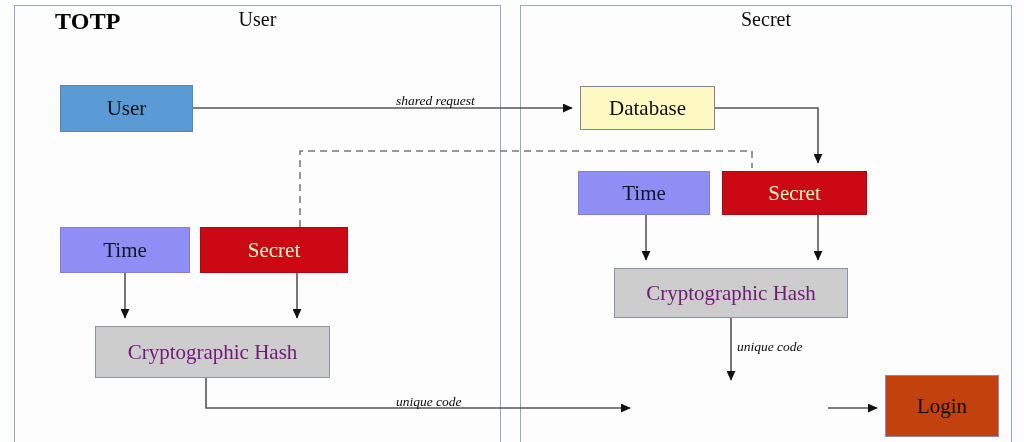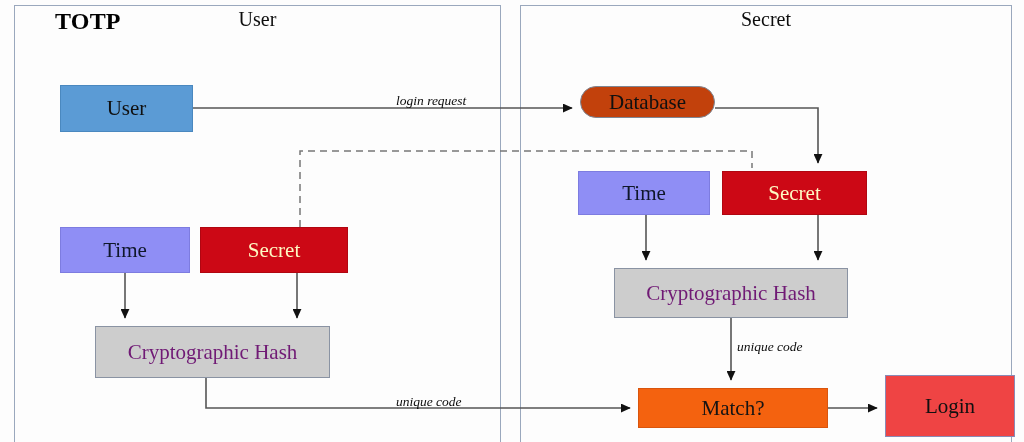--- a/index.html
+++ b/index.html
@@ -112,24 +112,23 @@
     <path d="M 731 318 L 731 380" stroke="#555555" stroke-width="1.6" fill="none" marker-end="url(#arrowhead)"></path>
 
     <path d="M 828 408 L 877 408" stroke="#555555" stroke-width="1.6" fill="none" marker-end="url(#arrowhead)"></path>
   </svg>
 
   <div class="node blue" id="node-user_actor" style="left: 60px; top: 85px; width: 133px; height: 47px; background: rgb(91, 155, 213);">User</div>
   <div class="node periwinkle" id="node-user_time" style="left: 60px; top: 227px; width: 130px; height: 46px; background: rgb(143, 142, 245);">Time</div>
   <div class="node red" id="node-user_secret" style="left: 200px; top: 227px; width: 148px; height: 46px; background: rgb(204, 8, 21);">Secret</div>
   <div class="node lightgrey" id="node-user_hash" style="left: 95px; top: 326px; width: 235px; height: 52px; background: rgb(205, 205, 205);">Cryptographic Hash</div>
 
-  <div class="node grey" id="node-server_database" style="left: 580px; top: 86px; width: 135px; height: 32px; background: #c2410c; border-radius: 18px;">Database</div>
+  <div class="node grey" id="node-server_database" style="left: 580px; top: 86px; width: 135px; height: 44px; background: #fef9c3;">Database</div>
   <div class="node periwinkle" id="node-server_time" style="left: 578px; top: 171px; width: 132px; height: 44px; background: rgb(143, 142, 245);">Time</div>
   <div class="node red" id="node-server_secret" style="left: 722px; top: 171px; width: 145px; height: 44px; background: rgb(204, 8, 21);">Secret</div>
   <div class="node lightgrey" id="node-server_hash" style="left: 614px; top: 268px; width: 234px; height: 50px; background: rgb(205, 205, 205);">Cryptographic Hash</div>
-  <div class="node orange" id="node-server_match" style="left: 638px; top: 388px; width: 190px; height: 40px; background: rgb(244, 98, 15);">Match?</div>
-  <div class="node lavender" id="node-server_login" style="left: 885px; top: 375px; width: 130px; height: 62px; background: #ef4444;">Login</div>
+  <div class="node lavender" id="node-server_login" style="left: 885px; top: 375px; width: 114px; height: 62px; background: #c2410c;">Login</div>
 
-  <div class="edge-label" id="lbl-login_request" style="left: 396px; top: 93px;">login request</div>
+  <div class="edge-label" id="lbl-login_request" style="left: 396px; top: 93px;">shared request</div>
   <div class="edge-label" id="lbl-unique_code_user" style="left: 396px; top: 394px;">unique code</div>
   <div class="edge-label" id="lbl-unique_code_server" style="left: 737px; top: 339px;">unique code</div>
 
 </div>
 
 </body></html>

